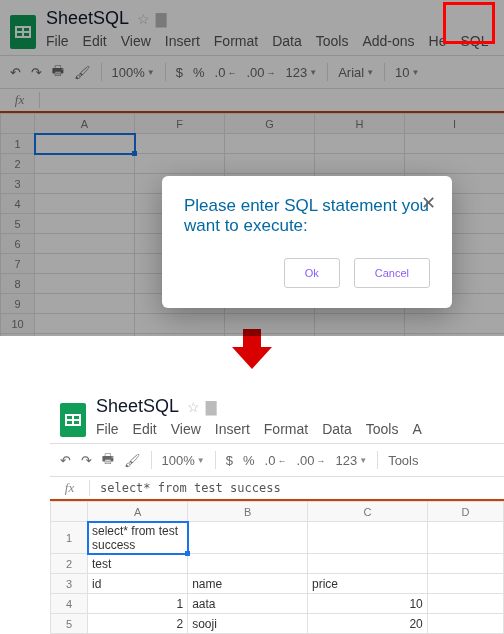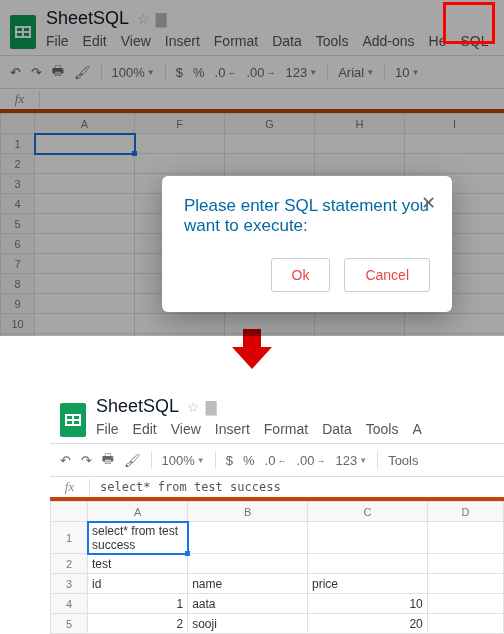--- a/index.html
+++ b/index.html
@@ -22,21 +22,21 @@
   .title-icon { color: #bbb; font-size: 14px; margin-right: 6px; }
 
   .menubar { display: flex; gap: 14px; padding: 4px 0 6px 46px; font-size: 14px; color: #555; }
   .menubar span { cursor: default; }
 
   .toolbar { display: flex; align-items: center; gap: 10px; padding: 5px 10px; border-top: 1px solid #ddd; border-bottom: 1px solid #ddd; color: #666; font-size: 13px; background: #fff; }
   .toolbar .sep { width: 1px; height: 18px; background: #ddd; }
   .tool { display: inline-flex; align-items: center; gap: 2px; }
   .caret { font-size: 8px; color: #888; }
 
-  .fxbar { display: flex; align-items: center; border-bottom: 4px solid #c2410c; height: 24px; font-size: 13px; color: #777; }
+  .fxbar { display: flex; align-items: center; border-bottom: 2px solid #c2410c; height: 24px; font-size: 13px; color: #777; }
   .fxcell { width: 40px; text-align: center; font-style: italic; border-right: 1px solid #ddd; font-family: Georgia, serif; color: #888; }
   .fxcontent { padding-left: 10px; font-family: Consolas, monospace; font-size: 12px; color: #555; }
 
   .grid { position: relative; background: #fff; }
   table.sheet { border-collapse: collapse; width: 100%; table-layout: fixed; }
   table.sheet th, table.sheet td { border: 1px solid #e0e0e0; height: 20px; font-size: 12px; padding: 1px 4px; text-align: left; color: #333; font-weight: normal; }
   table.sheet th { background: #f8f8f8; text-align: center; color: #777; font-size: 11px; }
   table.sheet th.rowhdr { width: 34px; text-align: center; }
   table.sheet .sel { outline: 2px solid #1a73e8; outline-offset: -1px; position: relative; }
   table.sheet .sel::after { content:""; position:absolute; right:-3px; bottom:-3px; width:5px; height:5px; background:#1a73e8; }
@@ -45,21 +45,21 @@
   
   .highlight-box { position: absolute; border: 3px solid #ff0000; z-index: 20; background: transparent; }
 
   
   .modal { position: absolute; z-index: 30; background: #fff; border-radius: 6px; box-shadow: 0 8px 30px rgba(0,0,0,0.3); padding: 20px 22px; width: 290px; }
   .modal h2 { font: 400 20px/1.2 Arial; color: #222; margin-bottom: 16px; }
   .modal .close { position: absolute; top: 16px; right: 16px; color: #666; font-size: 18px; cursor: pointer; }
   .modal .prompt { font-size: 17px; color: #0369a1; margin-bottom: 4px; }
   .modal input[type=text] { width: 100%; border: 1px solid #1a73e8; padding: 3px 4px; font: 13px Consolas, monospace; outline: none; }
   .modal .buttons { display: flex; justify-content: flex-end; gap: 14px; margin-top: 22px; }
-  .modal .btn { border: 1px solid #ccc; background: #fff; color: #ef4444; padding: 8px 20px; border-radius: 3px; font-size: 14px; cursor: pointer; text-align: right; }
+  .modal .btn { border: 1px solid #ccc; background: #fff; color: #8b5cf6; padding: 8px 20px; border-radius: 3px; font-size: 11px; cursor: pointer; text-align: right; }
 
   
   .arrow-wrap { height: 50px; display:flex; align-items:center; justify-content:center; background:#fff; }
   .arrow { width: 0; height: 0; position: relative; }
   .arrow-stem { position:absolute; left:-9px; top:-32px; width:18px; height:20px; background:#d90000; }
   .arrow-head { position:absolute; left:-20px; top:-14px; width:0; height:0; border-left:20px solid transparent; border-right:20px solid transparent; border-top:22px solid #d90000; }
 
 </style>
 </head>
 <body>

